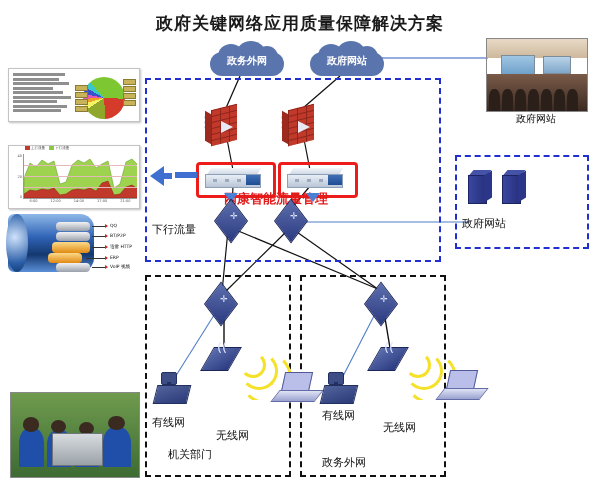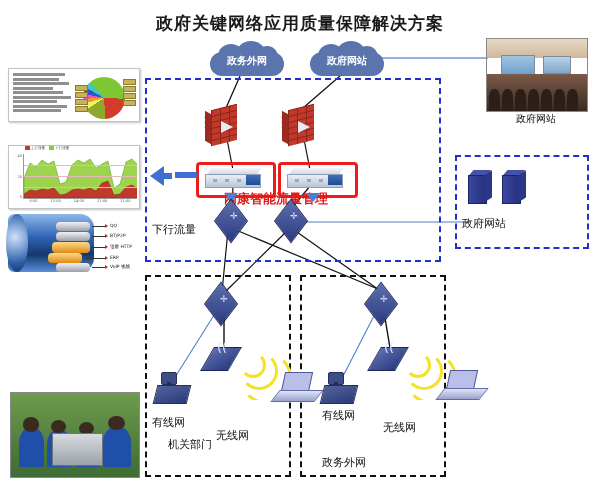--- a/index.html
+++ b/index.html
@@ -17,21 +17,21 @@
   .zone-black{border:2px dashed #111111;}
 
   #backbone-zone{left:145px;top:78px;width:292px;height:180px;}
   #website-zone{left:455px;top:155px;width:130px;height:90px;}
   #dept-left-zone{left:145px;top:275px;width:142px;height:198px;}
   #dept-right-zone{left:300px;top:275px;width:142px;height:198px;}
 
   .zone-label{position:absolute;font-size:11px;color:#111;white-space:nowrap;}
   #backbone-label{left:152px;top:222px;}
   #website-label{left:462px;top:216px;}
-  #dept-left-label{left:168px;top:437px;font-family:Liberation Mono, monospace;}
+  #dept-left-label{left:168px;top:447px;font-family:Liberation Mono, monospace;}
   #dept-right-label{left:322px;top:455px;}
 
   
   .cloud{position:absolute;width:74px;height:34px;}
   .cloud .body{position:absolute;left:0;top:8px;width:74px;height:24px;
        background:#5a74ad;border-radius:12px;}
   .cloud .b1{position:absolute;left:8px;top:0px;width:26px;height:24px;
        background:#5a74ad;border-radius:50%;}
   .cloud .b2{position:absolute;left:26px;top:-3px;width:30px;height:27px;
        background:#5a74ad;border-radius:50%;}

